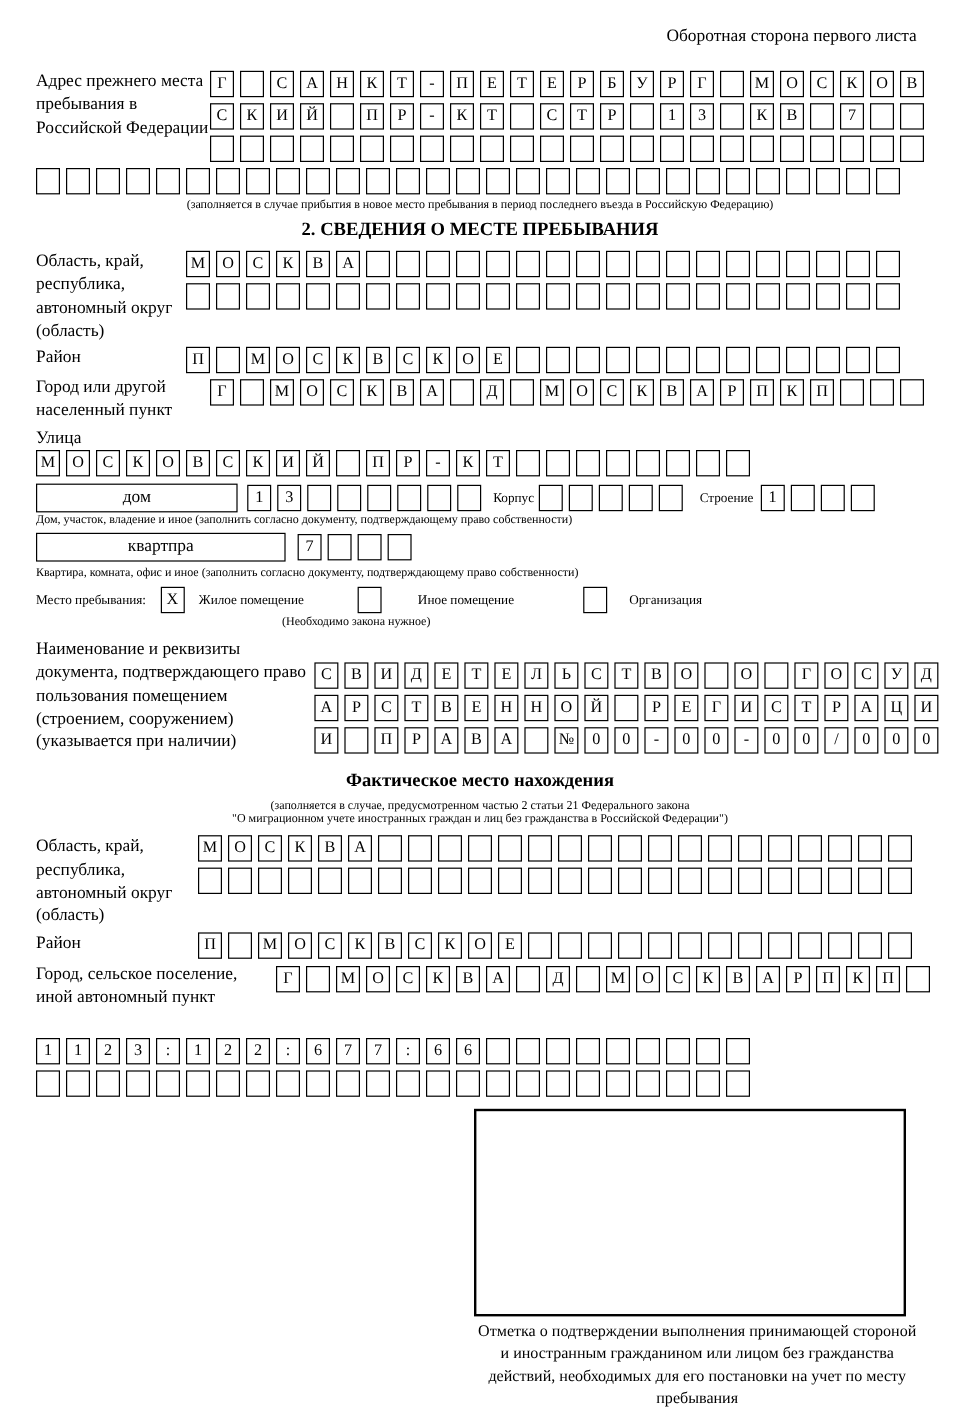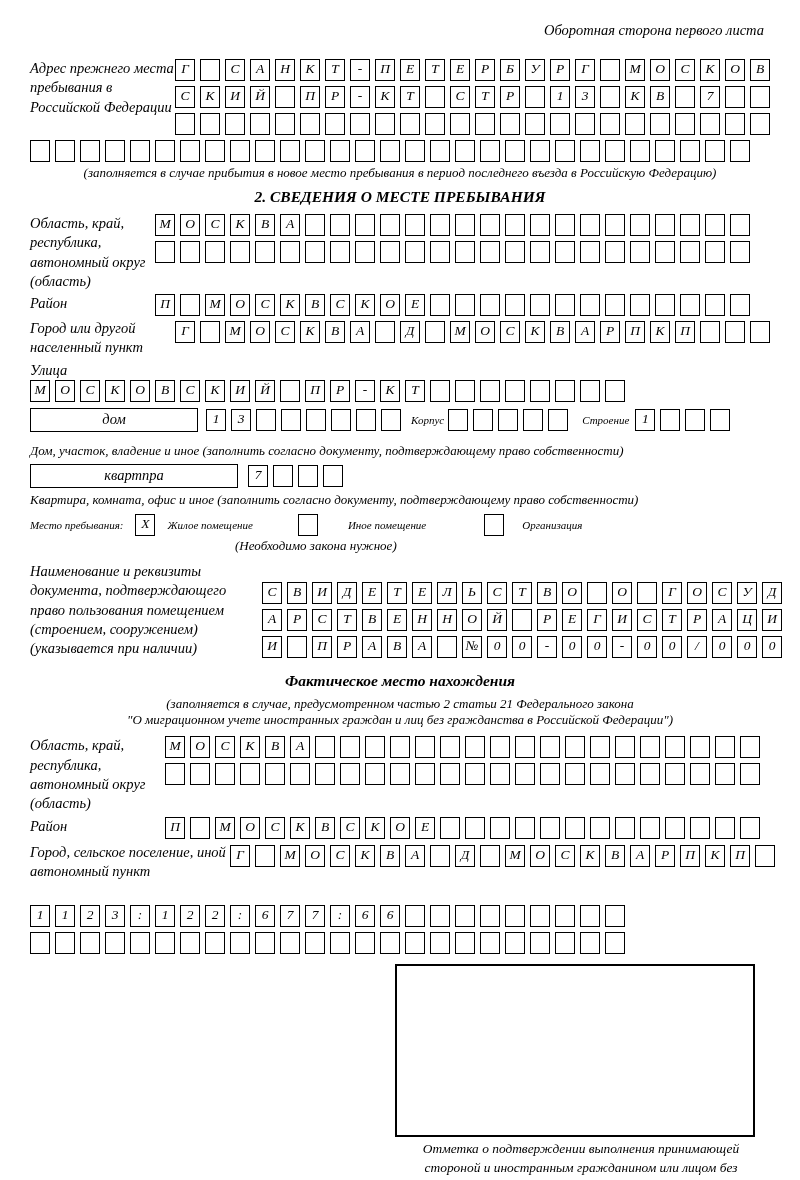--- a/index.html
+++ b/index.html
@@ -1,25 +1,25 @@
 <!DOCTYPE html>
 <html><head>
 <meta charset="utf-8">
 <style>
   html,body{margin:0;padding:0;background:#fff;color:#000;}
   body{width:800px;height:1180px;font-family:"Liberation Serif","DejaVu Serif",serif;}
-  .page{position:relative;width:800px;height:1180px;box-sizing:border-box;padding:14px 30px 0 30px;overflow:hidden;font-style:italic;}
+  .page{position:relative;width:800px;height:1180px;box-sizing:border-box;padding:14px 30px 0 30px;overflow:hidden;}
   .header-note{text-align:right;font-size:14.5px;margin:8px 6px 20px 0;}
   .frow{display:flex;align-items:flex-start;}
   .flabel{flex:none;font-size:14.5px;line-height:1.33;}
   .cellcol{display:flex;flex-direction:column;gap:5px;}
   .cellrow{display:flex;gap:5px;}
   .cell{flex:none;width:20px;height:22px;box-sizing:border-box;border:1.8px solid #000;
         text-align:center;font-size:13.5px;line-height:18px;font-family:"Liberation Serif",serif;}
-  .note{font-size:13px;}
+  .note{font-size:10px;}
   .center{text-align:center;}
   .sec-title{font-weight:bold;font-size:15.5px;text-align:center;}
   .widebox{flex:none;box-sizing:border-box;border:1.8px solid #000;height:24px;
            display:flex;align-items:center;justify-content:center;font-size:14.5px;}
   .inline-label{font-size:11px;white-space:nowrap;}
   .mt2{margin-top:2px;}
   .stamp-wrap{margin-left:365px;width:372px;}
   .stamp-box{width:360px;height:173px;border:2px solid #000;box-sizing:border-box;}
   .stamp-caption{font-size:13.4px;text-align:center;line-height:1.4;margin-top:3px;}
 </style>
@@ -317,21 +317,21 @@
         <div class="cell"></div>
       </div>
     <div class="inline-label" style="margin-left:14px;">Строение</div>
     <div class="cellrow" style="margin-left:6px;">
         <div class="cell">1</div>
         <div class="cell"></div>
         <div class="cell"></div>
         <div class="cell"></div>
       </div>
   </div>
-  <div class="note" style="margin-top:11px;">Дом, участок, владение и иное (заполнить согласно документу, подтверждающему право собственности)</div>
+  <div class="note" style="margin-top:1px;">Дом, участок, владение и иное (заполнить согласно документу, подтверждающему право собственности)</div>
 
   <div class="frow" style="margin-top:5px;align-items:center;">
     <div class="widebox" style="width:208px;">квартпра</div>
     <div class="cellrow" style="margin-left:10px;">
         <div class="cell">7</div>
         <div class="cell"></div>
         <div class="cell"></div>
         <div class="cell"></div>
       </div>
   </div>

